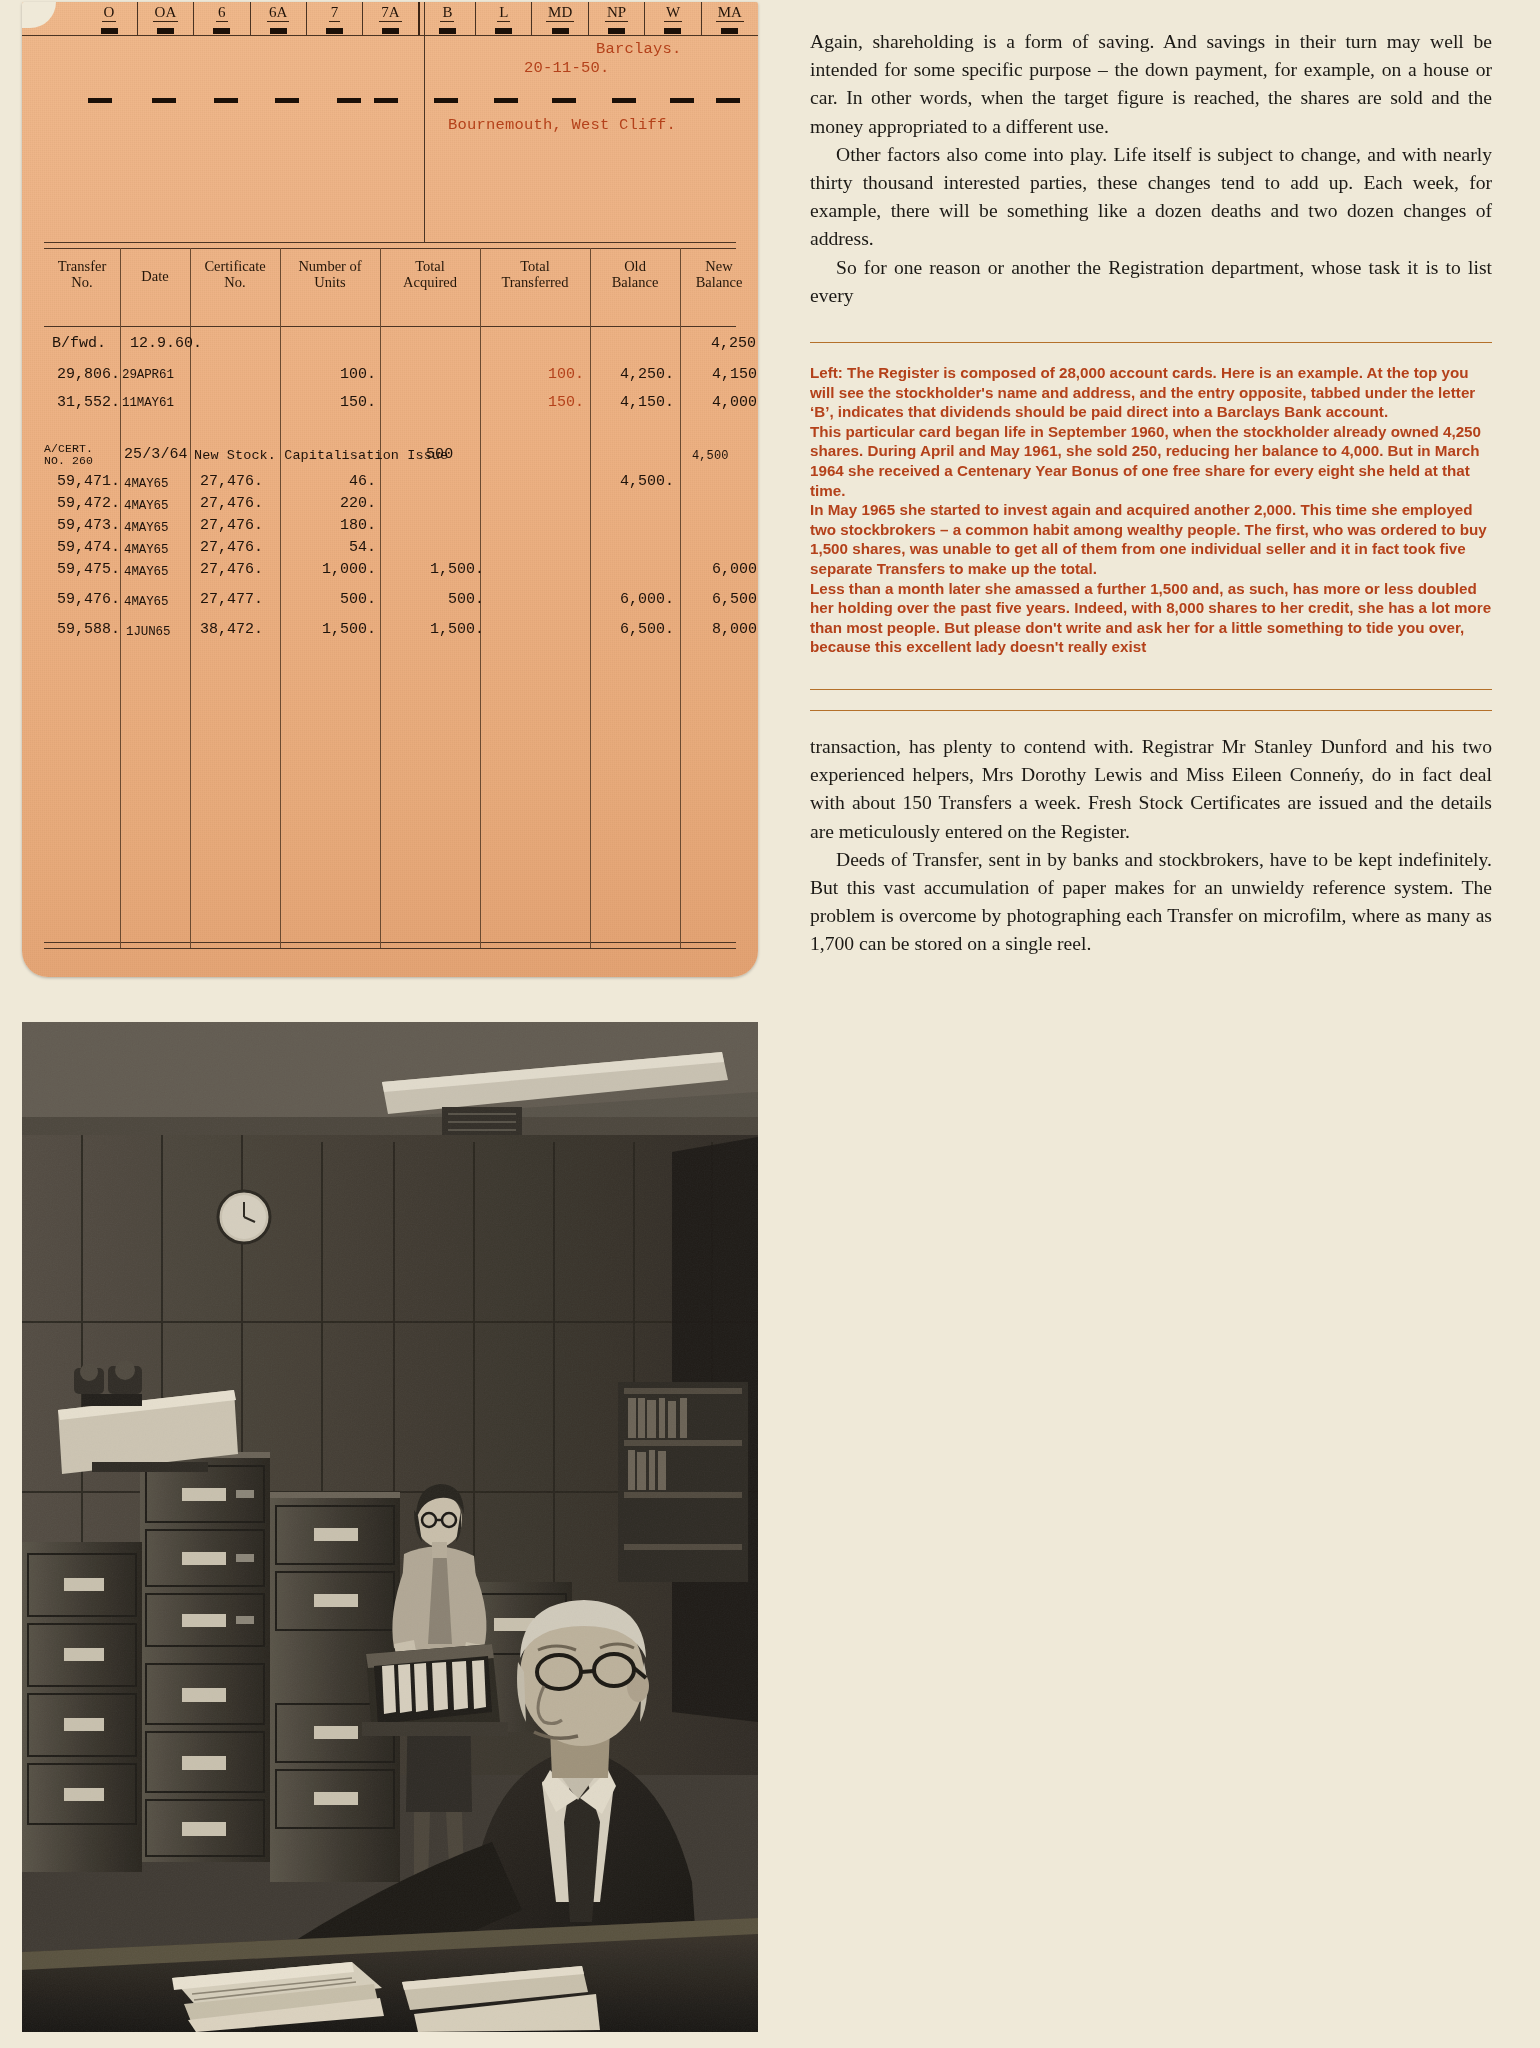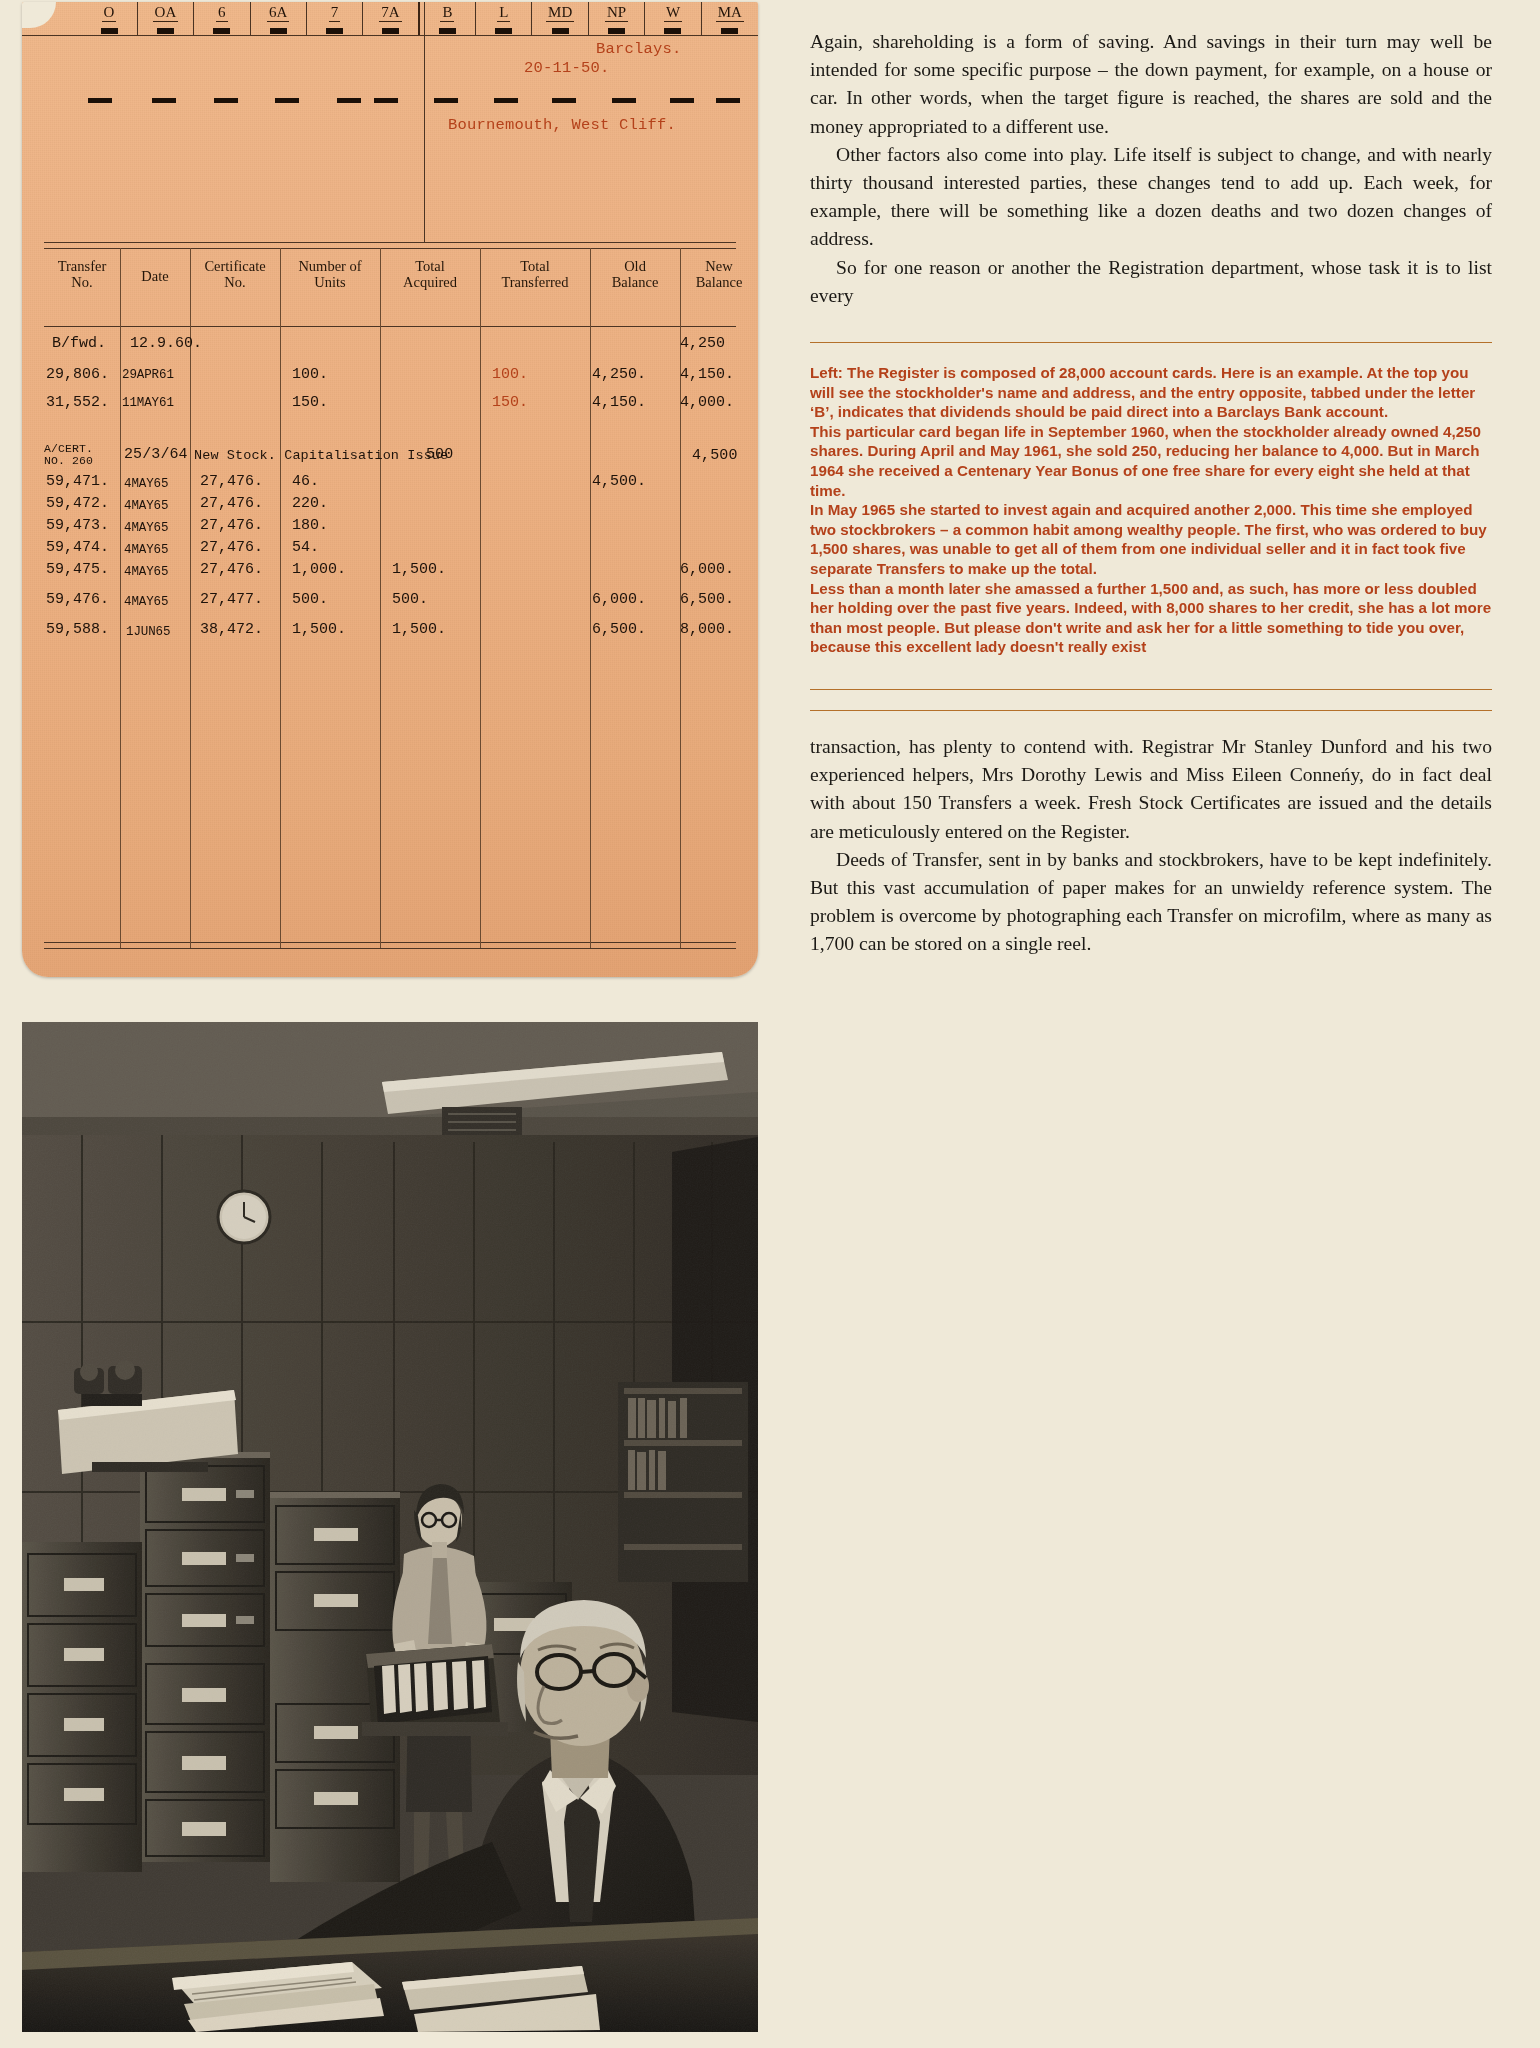--- a/index.html
+++ b/index.html
@@ -122,21 +122,21 @@
 
   
   .lrow { position:absolute; left:22px; width:692px; height:22px; }
   .cell {
     position:absolute; top:0;
     font-family:"Liberation Mono", monospace;
     font-size:15px; line-height:20px;
     color:#1d120a;
     white-space:pre;
   }
-  .cell.r { text-align:left; }
+  .cell.r { text-align:right; }
   .cell.red { color:#b4411a; }
   .cell.hand {
     font-family:Liberation Mono, monospace;
     font-size:14px;
     letter-spacing:.1px;
     margin-top:16px;
   }
   .cell.small {
     font-size:12.5px;
     letter-spacing:-.1px;
@@ -326,21 +326,21 @@
         <span class="cell r" style="left:548px; width:82px">4,150.</span>
         <span class="cell r" style="left:636px; width:86px">4,000.</span>
       </div>
 
       <div class="lrow" style="top:424px; height:34px">
         <span class="cell hand" style="left:0px; font-size:11.5px; line-height:12px; white-space:pre-line; top:1px">A/CERT.
 NO.  260</span>
         <span class="cell hand" style="left:80px; top:3px; font-size:15px">25/3/64</span>
         <span class="cell hand" style="left:150px; top:4px; font-size:13.5px">New Stock. Capitalisation Issue</span>
         <span class="cell hand" style="left:382px; top:3px; font-size:15px">500</span>
-        <span class="cell hand" style="left:648px; top:4px; font-size:15px">4,500</span>
+        <span class="cell hand" style="left:648px; top:4px; font-size:12px">4,500</span>
       </div>
 
       <div class="lrow" style="top:470px">
         <span class="cell r" style="left:2px;  width:74px">59,471.</span>
         <span class="cell small" style="left:80px; top:2px">4MAY65</span>
         <span class="cell" style="left:156px">27,476.</span>
         <span class="cell r" style="left:248px; width:84px">46.</span>
         <span class="cell r" style="left:548px; width:82px">4,500.</span>
       </div>
 

